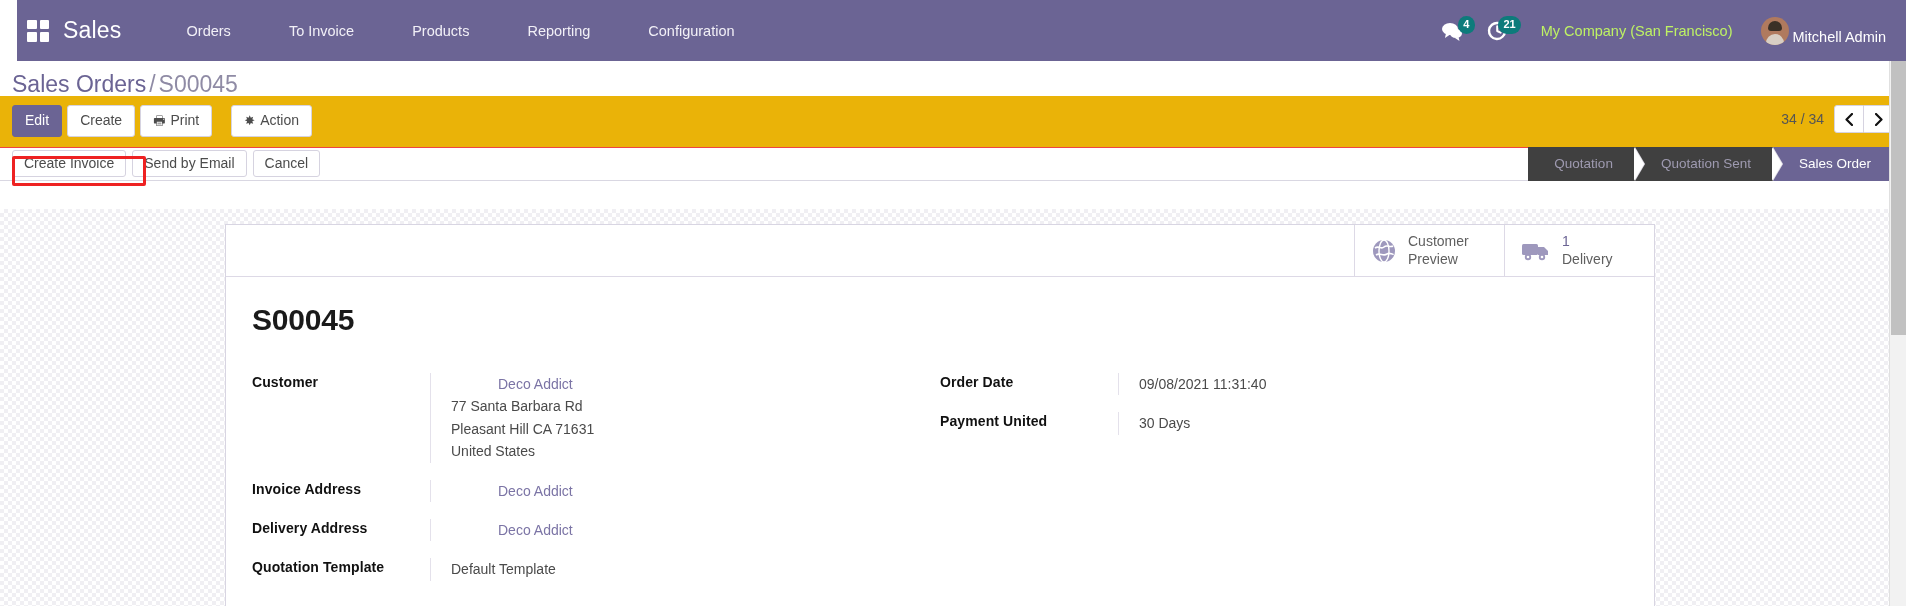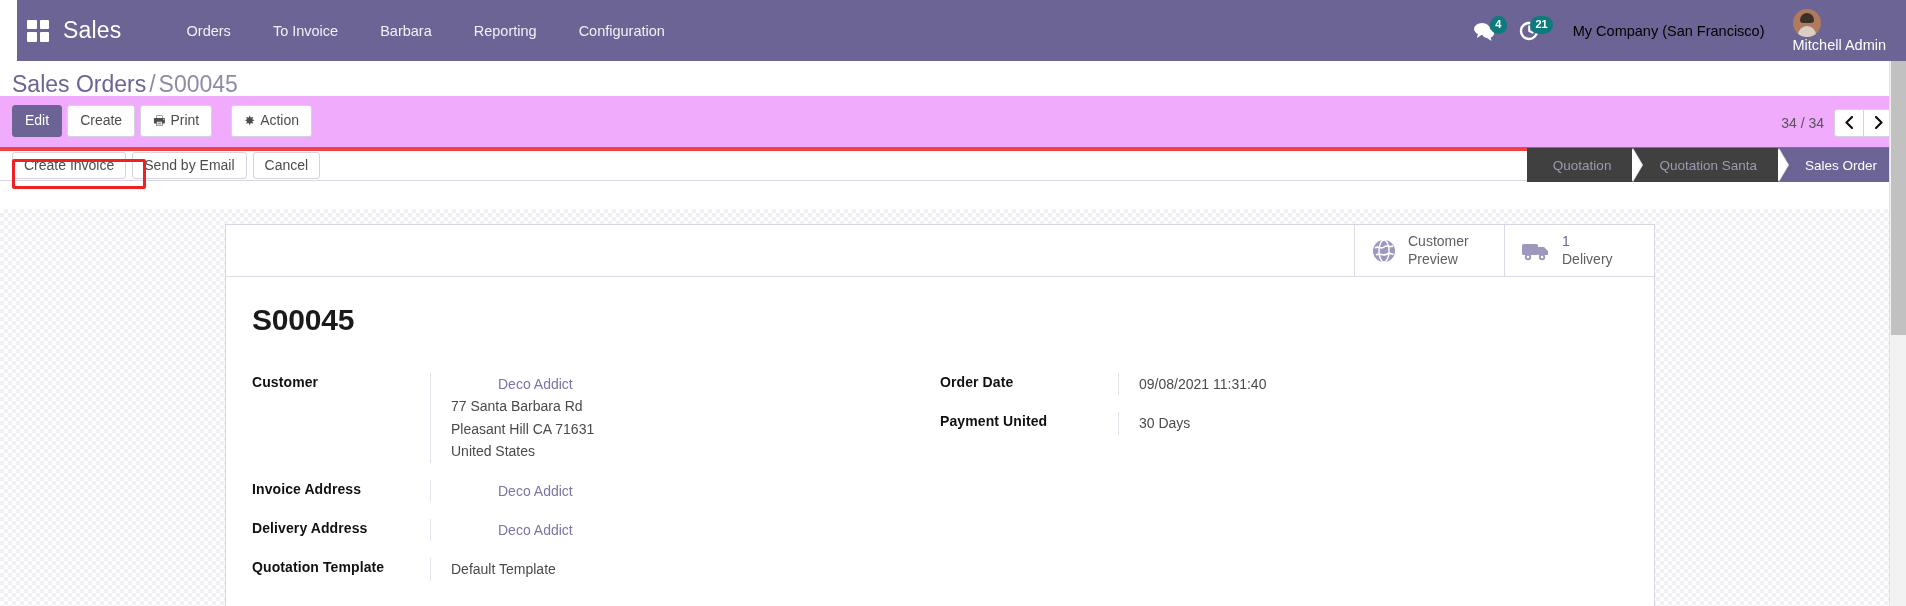--- a/index.html
+++ b/index.html
@@ -41,21 +41,21 @@
     color: #ffffff;
     font-size: 23px;
     font-weight: 400;
     margin-right: 44px;
     letter-spacing: .2px;
     cursor: pointer;
   }
   .menu {
     display: flex;
     align-items: flex-end;
-    gap: 0px;
+    gap: 16px;
     flex: 0 0 auto;
   }
   .menu-item {
     color: #f2f0f7;
     font-size: 14.5px;
     padding: 13px 21px;
     cursor: pointer;
     white-space: nowrap;
   }
   .nav-spacer { flex: 1 1 auto; }
@@ -79,32 +79,31 @@
     color: #fff;
     border-radius: 9px;
     font-size: 11px;
     font-weight: bold;
     line-height: 1;
     padding: 3px 5px 4px;
     min-width: 17px;
     text-align: center;
   }
   .company-name {
-    color: #000000;
+    color: #bef264;
     font-size: 14.5px;
     padding: 13px 18px;
     cursor: pointer;
     white-space: nowrap;
   }
   .user-menu {
     display: flex;
-    align-items: flex-start;
+    align-items: flex-end;
     padding: 4px 6px 4px 10px;
     cursor: pointer;
-    flex-direction: column;
   }
   .avatar {
     width: 28px; height: 28px;
     border-radius: 50%;
     background: #b07a5e;
     margin-right: 4px;
     overflow: hidden;
     position: relative;
     flex: 0 0 auto;
   }
@@ -134,23 +133,23 @@
     color: #6b6494;
     line-height: 1;
   }
   .breadcrumb .crumb-link { cursor: pointer; color: #6b6494; }
   .breadcrumb .sep { color: #8f8ba5; margin: 0 3px; }
   .breadcrumb .crumb-current { color: #8f8ba5; }
 
   
   .cp-row {
     display: flex;
-    align-items: flex-end;
+    align-items: flex-start;
     padding: 9px 12px 10px 12px;
-    background: #f0abfc;
+    background: #eab308;
   }
   .btn {
     font-family: "Liberation Sans", sans-serif;
     font-size: 14px;
     color: #4c4c4c;
     background: #ffffff;
     border: 1px solid #d6d3e0;
     border-radius: 3px;
     padding: 5px 12px 6px;
     margin-right: 5px;
@@ -185,24 +184,24 @@
     font-size: 15px;
     font-weight: bold;
   }
   .pager-btn:first-child { border-radius: 3px 0 0 3px; }
   .pager-btn:last-child { border-radius: 0 3px 3px 0; border-left: none; }
 
   
   .statusbar-row {
     display: flex;
     align-items: center;
-    border-top: 4px solid #ef4444;
+    border-top: 1px solid #ef4444;
     border-bottom: 1px solid #d9d7e2;
     background: #ffffff;
-    padding: 5px 1px 5px 12px;
+    padding: 5px 7px 5px 12px;
     height: 34px;
     position: relative;
     z-index: 5;
   }
   .sb-btn {
     font-size: 14px;
     color: #4c4c4c;
     background: #ffffff;
     border: 1px solid #d6d3e0;
     border-radius: 3px;
@@ -401,21 +400,21 @@
   <div class="apps-icon">
     <i></i>
     <i></i>
     <i></i>
     <i></i>
   </div>
   <div class="brand">Sales</div>
   <div class="menu">
     <div class="menu-item">Orders</div>
     <div class="menu-item">To Invoice</div>
-    <div class="menu-item">Barbara</div>
+    <div class="menu-item">Products</div>
     <div class="menu-item">Reporting</div>
     <div class="menu-item">Configuration</div>
   </div>
   <div class="nav-spacer"></div>
   <div class="nav-right">
     <div class="sysicon">
       <svg width="22" height="20" viewBox="0 0 22 20">
         <ellipse cx="9" cy="8" rx="8" ry="6" fill="#ffffff"></ellipse>
         <path d="M5 12 L4 17 L9.5 13.2 Z" fill="#ffffff"></path>
         <ellipse cx="15" cy="12.5" rx="6" ry="4.6" fill="#ffffff"></ellipse>
@@ -468,21 +467,21 @@
 </div>
 
 <div class="statusbar-row">
   <button class="sb-btn">Create Invoice</button>
   <button class="sb-btn">Send by Email</button>
   <button class="sb-btn">Cancel</button>
   <div class="highlight-box"></div>
   <div class="sb-spacer"></div>
   <div class="pipeline">
     <div class="stage">Quotation</div>
-    <div class="stage active-prev">Quotation Santa</div>
+    <div class="stage active-prev">Quotation Sent</div>
     <div class="stage active">Sales Order</div>
   </div>
 </div>
 
 <div class="content">
   <div class="sheet">
 
     <div class="sheet-header">
       <div class="smart-btn">
         <span class="smart-icon">

